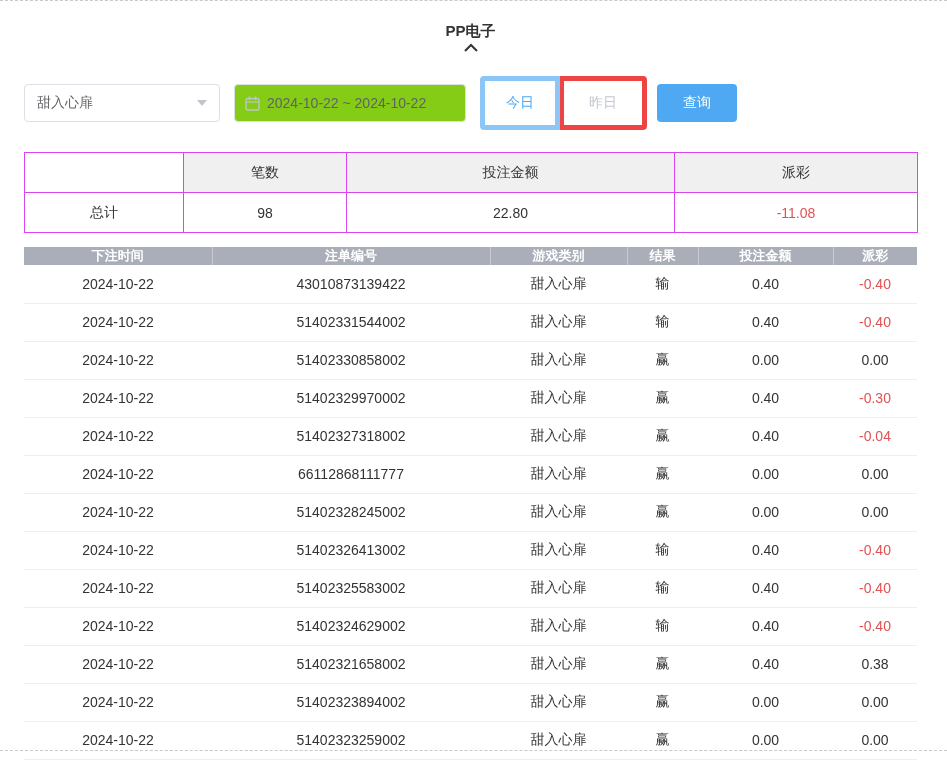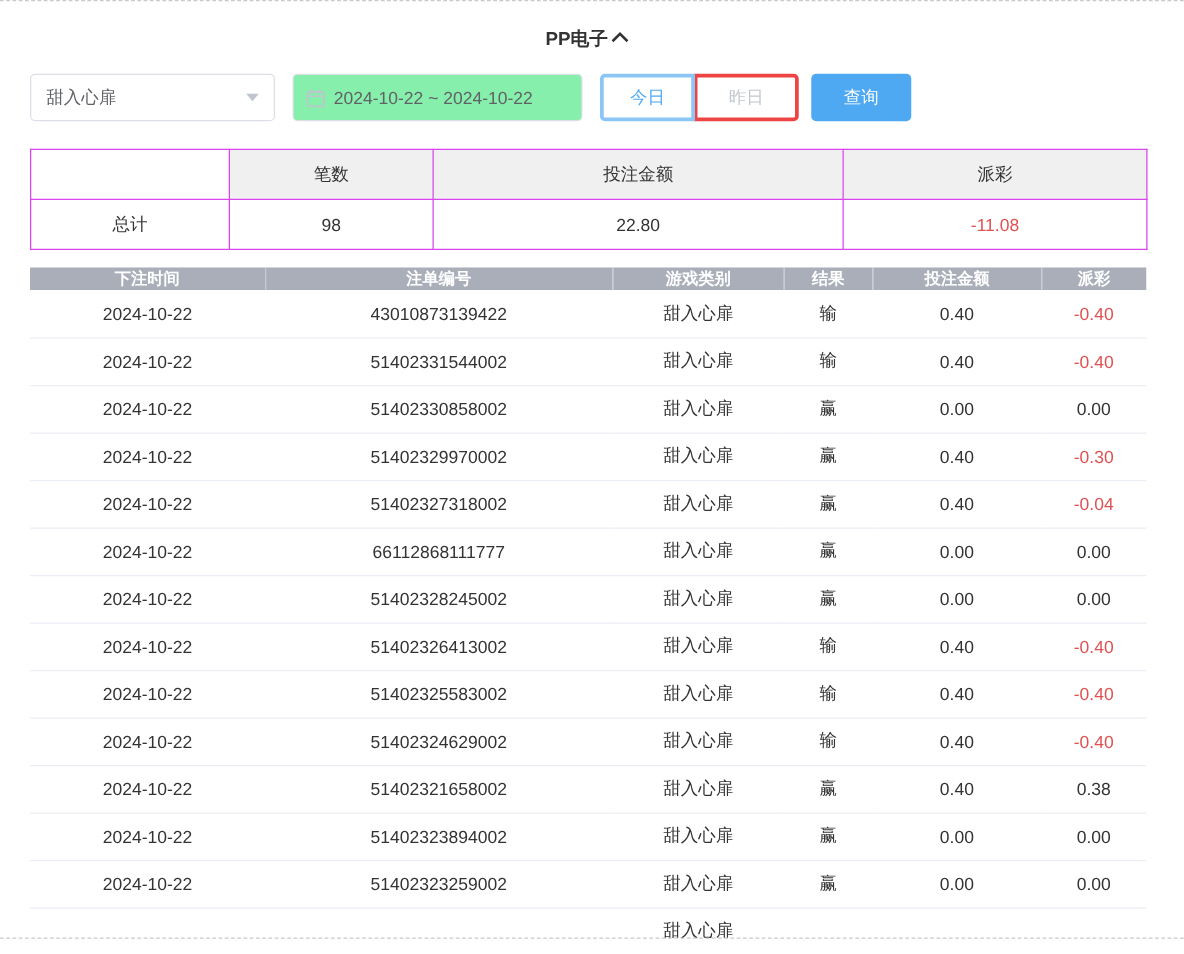--- a/index.html
+++ b/index.html
@@ -7,48 +7,48 @@
     width: 947px; height: 763px; overflow: hidden;
     background: #fff;
     font-family: "Liberation Sans", "DejaVu Sans", sans-serif;
   }
   .crop-line { position: absolute; left: 0; width: 947px; border-top: 1px dashed #c9c9c9; }
   .crop-top { top: 0; }
   .crop-bottom { top: 750px; }
 
   .panel { position: relative; padding: 22px 30px 0 24px; }
 
-  .panel-header { display: flex; justify-content: center; align-items: center; }
+  .panel-header { display: flex; justify-content: flex-end; align-items: center; flex-direction: column; }
   .panel-title { font-size: 15px; font-weight: bold; color: #333; }
   .collapse-btn { cursor: pointer; display: flex; align-items: center; background: none; border: none; }
 
   .filter-row { margin-top: 18px; display: flex; align-items: center; }
 
   .select-box {
     width: 196px; height: 38px; border: 1px solid #dcdfe6; border-radius: 4px;
     display: flex; align-items: center; justify-content: space-between;
     padding: 0 12px; color: #606266; font-size: 14px; cursor: pointer; background: #fff;
   }
   .caret-down {
     width: 0; height: 0;
     border-left: 5px solid transparent; border-right: 5px solid transparent;
     border-top: 6px solid #c0c4cc;
   }
 
   .date-box {
     margin-left: 14px; width: 232px; height: 38px;
     border: 1px solid #dcdfe6; border-radius: 4px;
     display: flex; align-items: center; padding: 0 10px;
-    color: #606266; font-size: 14px; cursor: pointer; background: #86efac; white-space: nowrap;
+    color: #606266; font-size: 14px; cursor: pointer; background: #84cc16; white-space: nowrap;
   }
   .date-box svg { margin-right: 7px; flex: none; }
 
   .btn-group { margin-left: 14px; display: flex; }
   .quick-btn {
-    height: 38px; background: #fff; border: 3px solid #ef4444;
+    height: 54px; background: #fff; border: 5px solid #ef4444;
     color: #c3c7cf; font-size: 14px; cursor: pointer; padding: 0 25px;
     margin-left: -1px; font-family: inherit;
   }
   .quick-btn:first-child { border-radius: 4px 0 0 4px; margin-left: 0; padding: 0 21px; }
   .quick-btn:last-child { border-radius: 0 4px 4px 0; }
   .quick-btn.active { border-color: #8cc6f6; color: var(--accent, #4da6f2); position: relative; z-index: 1; background: #fff; }
 
   .query-btn {
     margin-left: 10px; width: 80px; height: 38px;
     background: var(--accent, #4fa9f2); color: #fff; border: none; border-radius: 4px;

